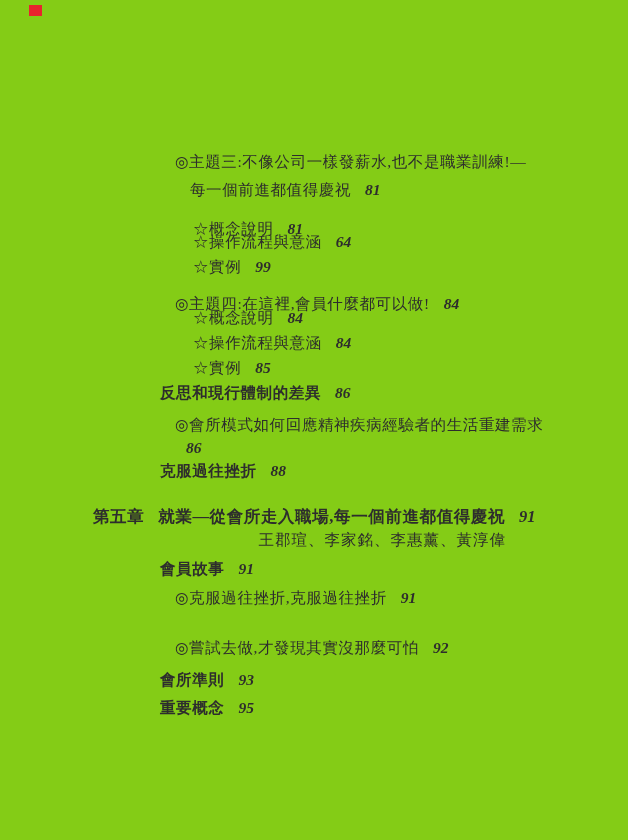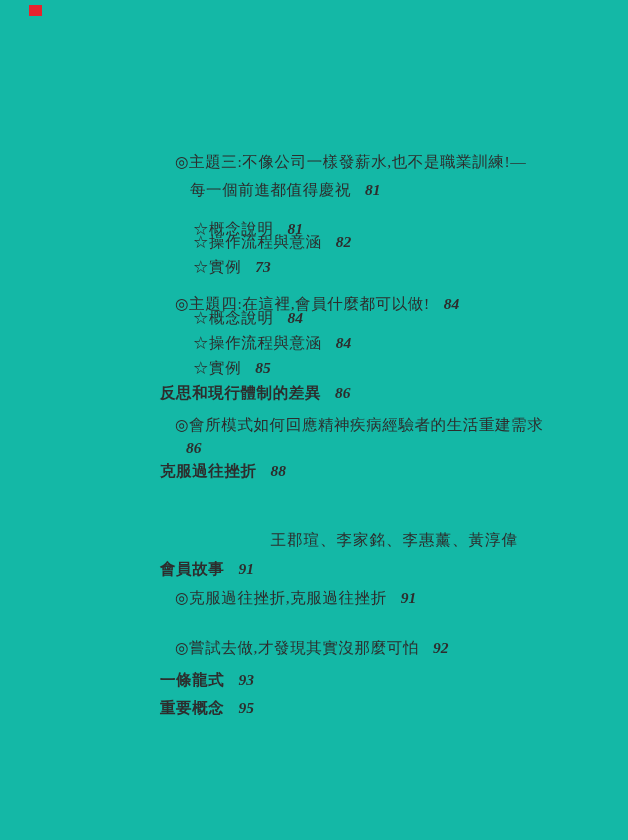--- a/index.html
+++ b/index.html
@@ -1,19 +1,19 @@
 <!DOCTYPE html>
 <html><head>
 <meta charset="utf-8">
 <style>
   html,body{margin:0;padding:0;background:#ffffff;}
   .page{
     position:relative;
     width:628px;height:840px;
-    background:#14b8a6;
+    background:#84cc16;
     overflow:hidden;
     font-family:"Liberation Serif","DejaVu Serif",serif;
     color:#2d2d2d;
   }
   .marker{
     position:absolute;left:29px;top:5px;
     width:13px;height:11px;
     background:#e8232d;
   }
   .ln{
@@ -22,21 +22,21 @@
     font-size:15.5px;
     letter-spacing:0.6px;
     white-space:nowrap;
   }
   .l-topic{left:175px;}
   .l-topiccont{left:190px;}
   .l-sub{left:193px;}
   .l-sec{left:160px;font-weight:700;}
   .l-pnum{left:186px;}
   .l-chap{left:93px;font-weight:700;font-size:16.5px;}
-  .l-auth{right:110px;letter-spacing:1px;}
+  .l-auth{right:122px;letter-spacing:1px;}
   .num{
     font-weight:700;
     letter-spacing:0;
     font-family:"Liberation Serif",serif;
   }
   .num:not(:empty){margin-left:14px;font-style:italic;}
   .chap-title{margin-left:14px;}
 </style>
 </head>
 <body>
@@ -51,25 +51,25 @@
 
   <div class="ln l-topiccont" style="top:182px">
     <span>每一個前進都值得慶祝</span><span class="num">81</span>
   </div>
 
   <div class="ln l-sub" style="top:221px">
     <span>☆概念說明</span><span class="num">81</span>
   </div>
 
   <div class="ln l-sub" style="top:234px">
-    <span>☆操作流程與意涵</span><span class="num">82</span>
+    <span>☆操作流程與意涵</span><span class="num">64</span>
   </div>
 
   <div class="ln l-sub" style="top:259px">
-    <span>☆實例</span><span class="num">73</span>
+    <span>☆實例</span><span class="num">99</span>
   </div>
 
   <div class="ln l-topic" style="top:296px">
     <span>◎主題四:在這裡,會員什麼都可以做!</span><span class="num">84</span>
   </div>
 
   <div class="ln l-sub" style="top:310px">
     <span>☆概念說明</span><span class="num">84</span>
   </div>
 
@@ -90,39 +90,42 @@
   </div>
 
   <div class="ln l-pnum" style="top:440px">
     <span class="num" style="margin-left:0">86</span>
   </div>
 
   <div class="ln l-sec" style="top:463px">
     <span>克服過往挫折</span><span class="num">88</span>
   </div>
 
+  <div class="ln l-chap" style="top:509px">
+    <span>第五章</span><span class="chap-title">就業—從會所走入職場,每一個前進都值得慶祝</span><span class="num">91</span>
+  </div>
 
   <div class="ln l-auth" style="top:532px">
     <span>王郡瑄、李家銘、李惠薰、黃淳偉</span>
   </div>
 
   <div class="ln l-sec" style="top:561px">
     <span>會員故事</span><span class="num">91</span>
   </div>
 
   <div class="ln l-topic" style="top:590px">
     <span>◎克服過往挫折,克服過往挫折</span><span class="num">91</span>
   </div>
 
 
   <div class="ln l-topic" style="top:640px">
     <span>◎嘗試去做,才發現其實沒那麼可怕</span><span class="num">92</span>
   </div>
 
   <div class="ln l-sec" style="top:672px">
-    <span>一條龍式</span><span class="num">93</span>
+    <span>會所準則</span><span class="num">93</span>
   </div>
 
   <div class="ln l-sec" style="top:700px">
     <span>重要概念</span><span class="num">95</span>
   </div>
 
 </div>
 
 </body></html>

